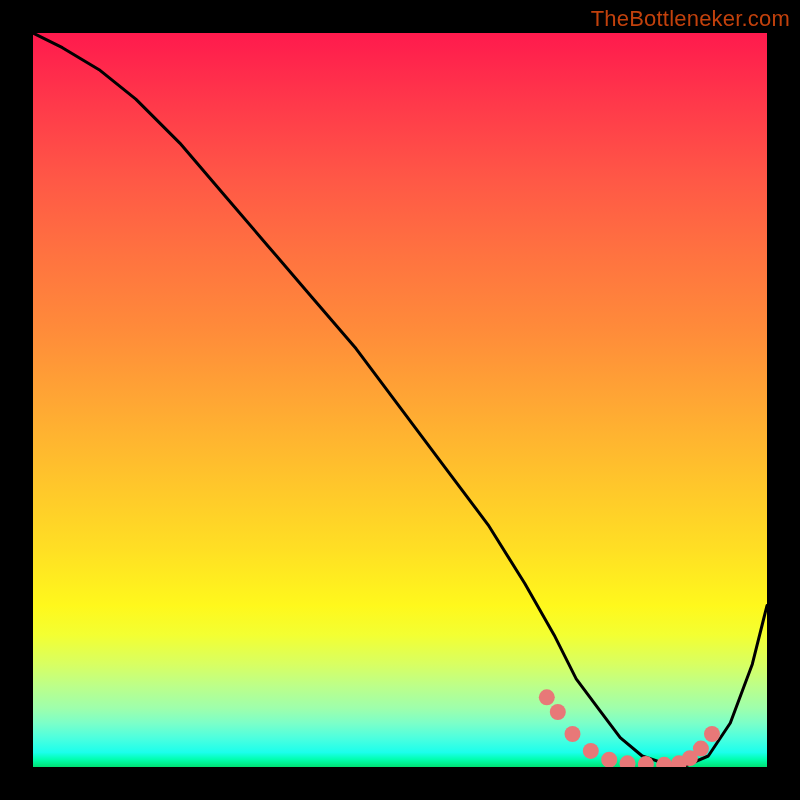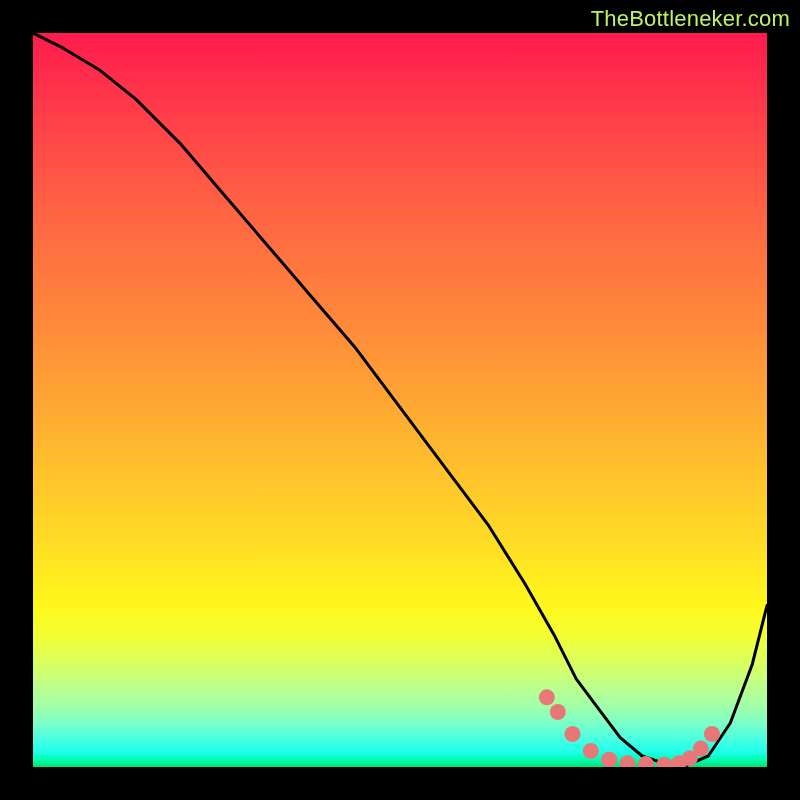--- a/index.html
+++ b/index.html
@@ -51,21 +51,21 @@
       #4effde 96%,
       #1cffec 98%,
       #00ffae 99%,
       #00e074 100%
     );
   }
   .watermark {
     position: absolute;
     top: 6px;
     right: 10px;
-    color: #bef264;
+    color: #c2410c;
     font-size: 22px;
     font-weight: 500;
     letter-spacing: 0.2px;
     user-select: none;
   }
   svg.curve {
     position: absolute;
     left: 0;
     top: 0;
     width: 734px;

